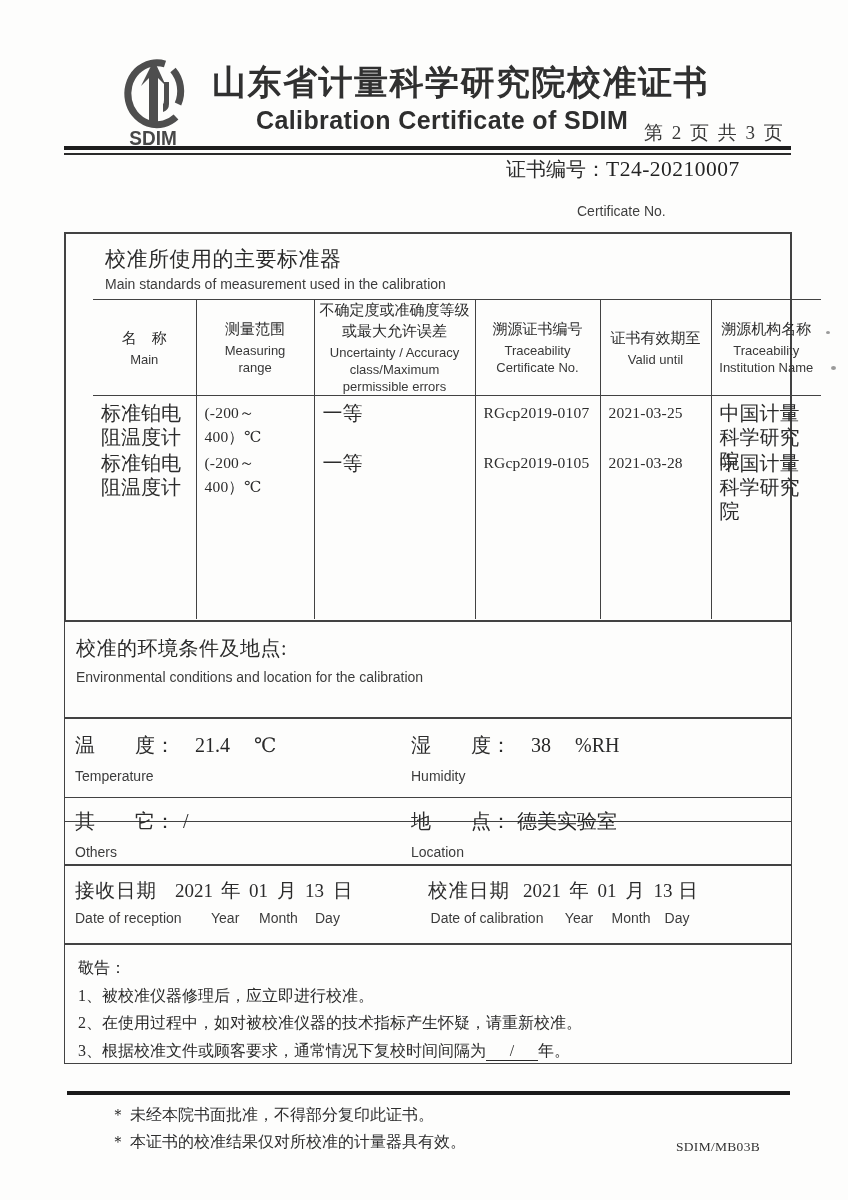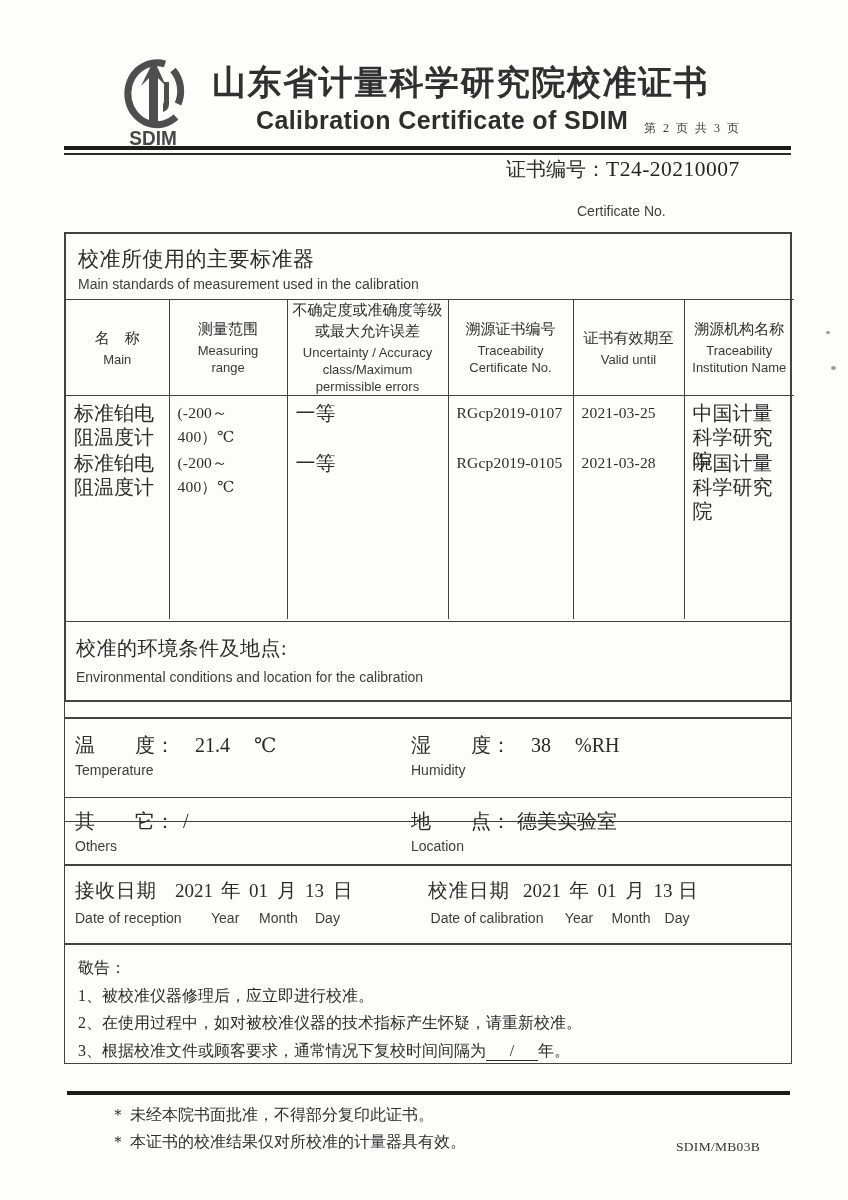--- a/index.html
+++ b/index.html
@@ -15,31 +15,31 @@
   
   .logo-wrap{left:114px;top:56px;width:78px;text-align:center;}
   .logo-svg{display:block;margin:0 auto;}
   .logo-text{font-family:"Liberation Sans","DejaVu Sans",sans-serif;
     font-weight:bold;font-size:19px;letter-spacing:0px;color:#474747;
     margin-top:-6px;transform:scaleY(1.05);}
   .title-cn{left:212px;top:60px;font-size:34px;font-weight:bold;
     letter-spacing:1.5px;color:#303030;white-space:nowrap;}
   .title-en{left:256px;top:106px;font-size:25px;font-weight:bold;
     letter-spacing:.4px;color:#2e2e2e;white-space:nowrap;}
-  .page-info{left:644px;top:120px;font-size:12px;letter-spacing:2px;color:#3a3a3a;white-space:nowrap;}
+  .page-info{left:644px;top:120px;font-size:19px;letter-spacing:2px;color:#3a3a3a;white-space:nowrap;}
   .hdr-rule{left:64px;top:146px;width:727px;height:3px;
     border-top:4px solid #1d1d1d;border-bottom:2px solid #2a2a2a;}
   .cert-line{left:506px;top:156px;white-space:nowrap;}
   .cert-label{font-size:20px;color:#2b2b2b;}
   .cert-value{font-size:21.5px;color:#232323;letter-spacing:.5px;}
   .cert-en{left:577px;top:203px;font-size:14px;color:#3f3f3f;}
 
   
   .box{left:64px;width:728px;border:1.6px solid #424242;box-sizing:border-box;background:transparent;}
-  .tbl-box{top:232px;height:470px;border-width:2px;}
+  .tbl-box{top:232px;height:390px;border-width:2px;padding-left:27px;}
   .env-box{top:620.5px;height:98px;}
   .cond-box{top:717px;height:105px;}
   .others-box{top:796.5px;height:69px;}
   .dates-box{top:864px;height:80.5px;}
   .notice-box{top:943px;height:121px;}
 
   
   .tbl-title{padding:11px 12px 0 12px;}
   .tbl-title-cn{font-size:21px;color:#2a2a2a;letter-spacing:.5px;}
   .tbl-title-en{font-size:14px;color:#3c3c3c;margin-top:3px;}
@@ -59,21 +59,21 @@
 
   
   .env-title-cn{padding:13px 0 0 11px;font-size:20px;color:#2b2b2b;letter-spacing:.5px;}
   .env-title-en{padding:7px 0 0 11px;font-size:14px;color:#3c3c3c;}
   .cond-group{position:absolute;top:0;}
   .g-left{left:10px;}
   .g-right{left:346px;}
   .cline{display:flex;align-items:baseline;margin-top:14px;font-size:20px;white-space:nowrap;color:#2b2b2b;}
   .cline .val{margin-left:20px;font-size:20px;color:#262626;}
   .cline .unit{margin-left:24px;}
-  .cap{font-family:"Liberation Sans","DejaVu Sans",sans-serif;font-size:14px;color:#3c3c3c;margin-top:3px;}
+  .cap{font-family:"Liberation Sans","DejaVu Sans",sans-serif;font-size:14px;color:#3c3c3c;margin-top:9px;}
 
   
   .date-group{position:absolute;top:12px;}
   .dg1{left:10px;} .dg2{left:354px;text-align:center;}
   .dline{display:flex;align-items:baseline;font-size:19.5px;color:#2b2b2b;white-space:nowrap;}
   .dline .lab{width:100px;letter-spacing:1px;}
   .dline .yr{width:46px;font-size:19px;}
   .dline .u1{width:28px;} .dline .mo{width:28px;font-size:19px;} .dline .u2{width:28px;}
   .dline .dy{width:28px;font-size:19px;} .dline .u3{width:22px;}
   .dline2{display:flex;align-items:baseline;margin-top:6px;

